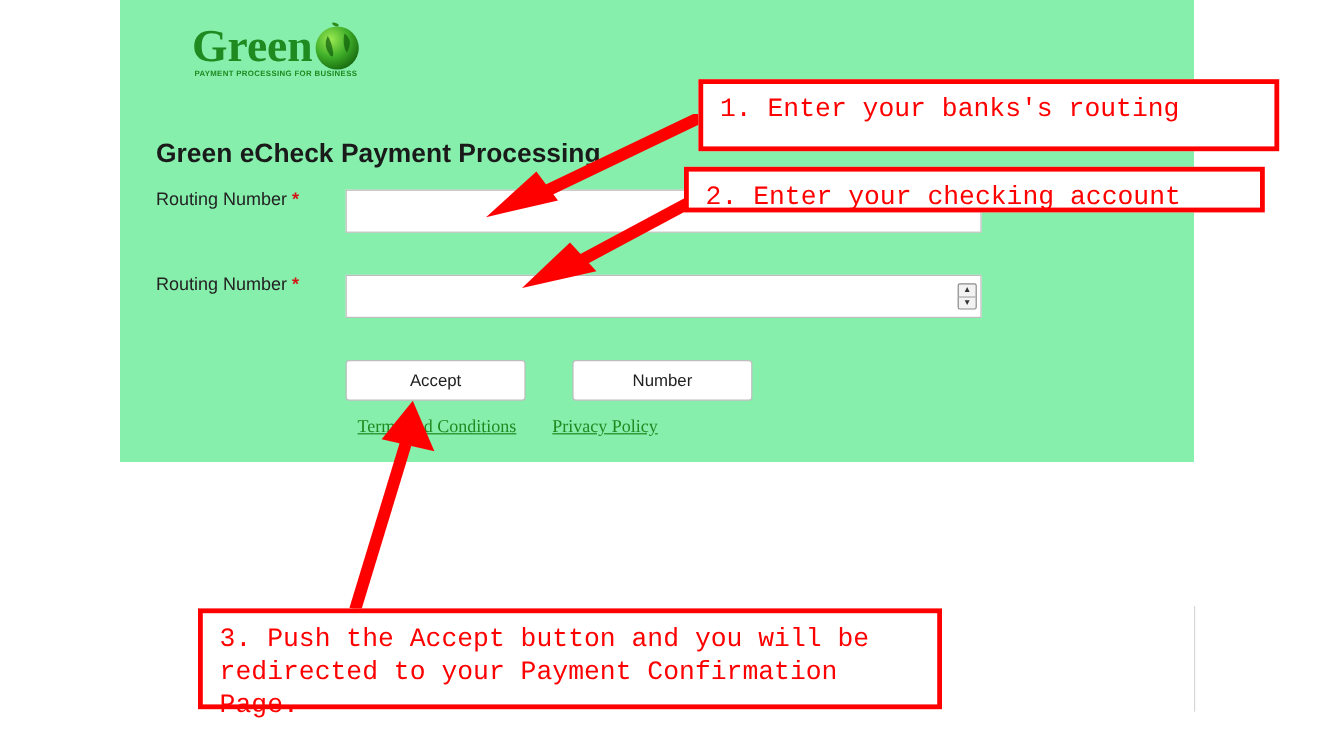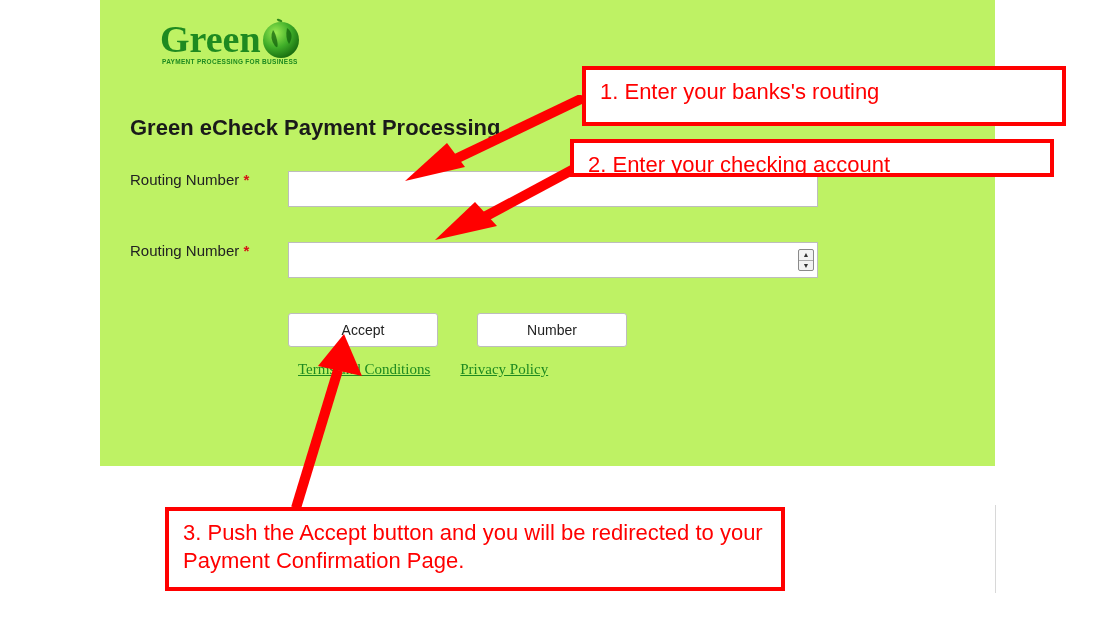--- a/index.html
+++ b/index.html
@@ -9,22 +9,22 @@
     background: #ffffff;
     width: 1103px;
     height: 630px;
     position: relative;
   }
   .panel {
     position: absolute;
     left: 100px;
     top: 0;
     width: 895px;
-    height: 466px;
-    background: #bef264;
+    height: 385px;
+    background: #86efac;
     padding: 20px 30px 20px 30px;
   }
   .logo-wrap {
     position: relative;
     height: 65px;
     margin-left: 30px;
   }
   .logo-text {
     font-size: 38px;
     font-weight: 700;
@@ -46,21 +46,21 @@
     width: 44px;
     height: 44px;
     vertical-align: top;
     margin-left: -6px;
     margin-top: -4px;
   }
   .heading {
     font-size: 22px;
     font-weight: 700;
     color: #1a1a1a;
-    margin: 30px 0 30px 0;
+    margin: 30px 0 17px 0;
   }
   .form-row {
     display: flex;
     align-items: flex-start;
     margin-bottom: 35px;
   }
   .form-label {
     width: 158px;
     font-size: 15px;
     color: #222;
@@ -139,21 +139,21 @@
   .links-row a {
     color: #1e8a20;
     text-decoration: underline;
   }
   
   .callout {
     position: absolute;
     border: 4px solid #ff0000;
     background: #ffffff;
     color: #ff0000;
-    font-family: Liberation Sans, sans-serif;
+    font-family: Liberation Mono, monospace;
     font-size: 22px;
     padding: 8px 14px;
     line-height: 1.25;
     z-index: 20;
   }
   #callout1 { left: 582px; top: 66px;  width: 484px; height: 60px; }
   #callout2 { left: 570px; top: 139px; width: 484px; height: 38px; }
   #callout3 { left: 165px; top: 507px; width: 620px; height: 84px; }
   .arrow { position: absolute; z-index: 15; }
   .rule-right {

